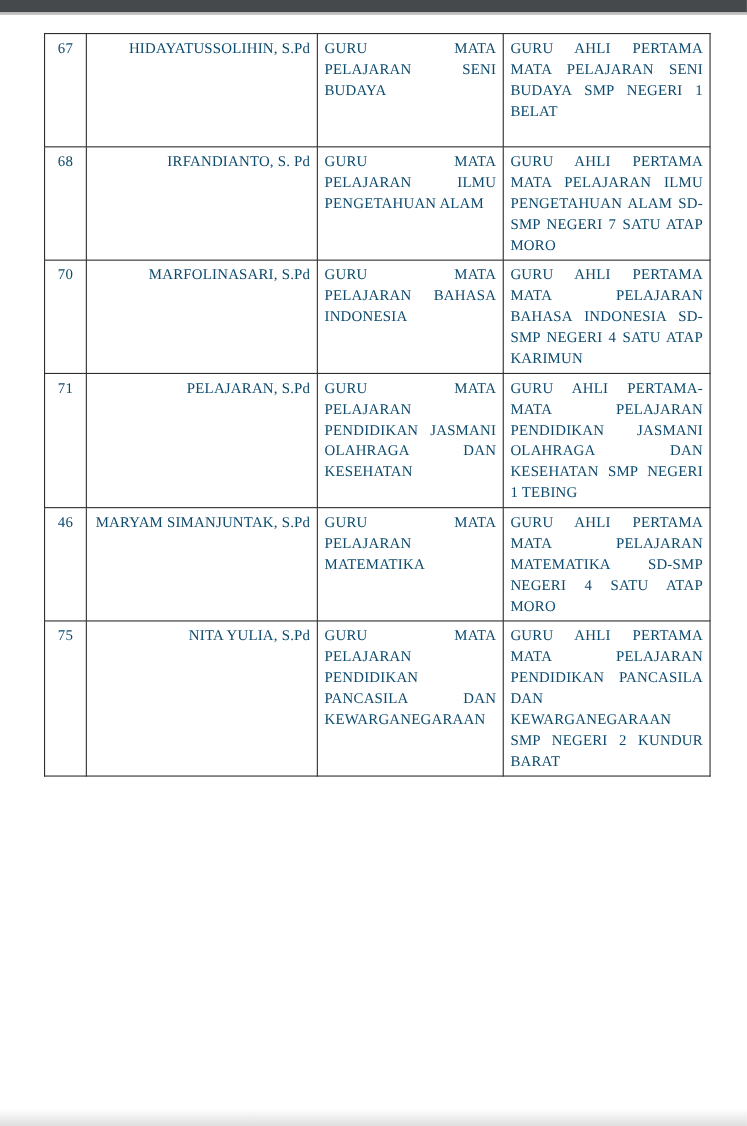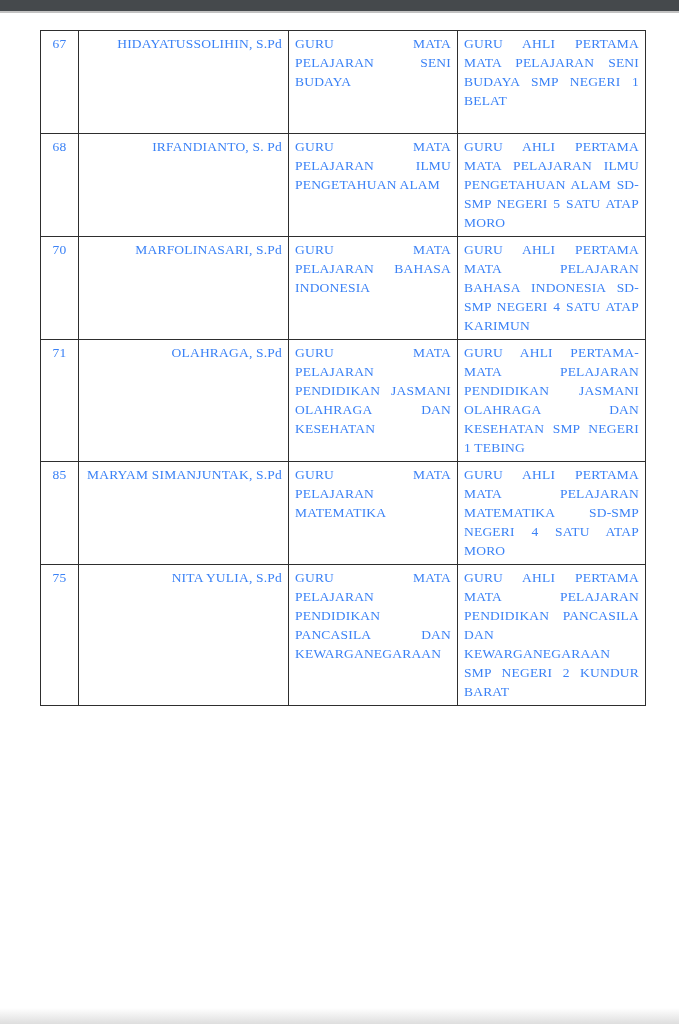--- a/index.html
+++ b/index.html
@@ -36,21 +36,21 @@
     width: 605px;
     border-collapse: collapse;
     table-layout: fixed;
   }
   table.doc-table td {
     border: 1.5px solid #2e2e2e;
     vertical-align: top;
     padding: 3px 6px 4px 6px;
     font-size: 13.5px;
     line-height: 19px;
-    color: #3b82f6;
+    color: #0c4a6e;
     letter-spacing: 0.2px;
     word-break: normal;
     overflow: hidden;
   }
   td.c-no {
     text-align: center;
     padding-left: 2px;
     padding-right: 2px;
   }
   td.c-name {
@@ -93,36 +93,36 @@
     <tr>
       <td class="c-no">67</td>
       <td class="c-name">HIDAYATUSSOLIHIN, S.Pd</td>
       <td class="c-old">GURU MATA PELAJARAN SENI BUDAYA</td>
       <td class="c-new">GURU AHLI PERTAMA MATA PELAJARAN SENI BUDAYA SMP NEGERI 1 BELAT</td>
     </tr>
     <tr>
       <td class="c-no">68</td>
       <td class="c-name">IRFANDIANTO, S. Pd</td>
       <td class="c-old">GURU MATA PELAJARAN ILMU PENGETAHUAN ALAM</td>
-      <td class="c-new">GURU AHLI PERTAMA MATA PELAJARAN ILMU PENGETAHUAN ALAM SD-SMP NEGERI 5 SATU ATAP MORO</td>
+      <td class="c-new">GURU AHLI PERTAMA MATA PELAJARAN ILMU PENGETAHUAN ALAM SD-SMP NEGERI 7 SATU ATAP MORO</td>
     </tr>
     <tr>
       <td class="c-no">70</td>
       <td class="c-name">MARFOLINASARI, S.Pd</td>
       <td class="c-old">GURU MATA PELAJARAN BAHASA INDONESIA</td>
       <td class="c-new">GURU AHLI PERTAMA MATA PELAJARAN BAHASA INDONESIA SD-SMP NEGERI 4 SATU ATAP KARIMUN</td>
     </tr>
     <tr>
       <td class="c-no">71</td>
-      <td class="c-name">OLAHRAGA, S.Pd</td>
+      <td class="c-name">PELAJARAN, S.Pd</td>
       <td class="c-old">GURU MATA PELAJARAN PENDIDIKAN JASMANI OLAHRAGA DAN KESEHATAN</td>
       <td class="c-new">GURU AHLI PERTAMA-MATA PELAJARAN PENDIDIKAN JASMANI OLAHRAGA DAN KESEHATAN SMP NEGERI 1 TEBING</td>
     </tr>
     <tr>
-      <td class="c-no">85</td>
+      <td class="c-no">46</td>
       <td class="c-name">MARYAM SIMANJUNTAK, S.Pd</td>
       <td class="c-old">GURU MATA PELAJARAN MATEMATIKA</td>
       <td class="c-new">GURU AHLI PERTAMA MATA PELAJARAN MATEMATIKA SD-SMP NEGERI 4 SATU ATAP MORO</td>
     </tr>
     <tr>
       <td class="c-no">75</td>
       <td class="c-name">NITA YULIA, S.Pd</td>
       <td class="c-old">GURU MATA PELAJARAN PENDIDIKAN PANCASILA DAN KEWARGANEGARAAN</td>
       <td class="c-new">GURU AHLI PERTAMA MATA PELAJARAN PENDIDIKAN PANCASILA DAN KEWARGANEGARAAN SMP NEGERI 2 KUNDUR BARAT</td>
     </tr>

